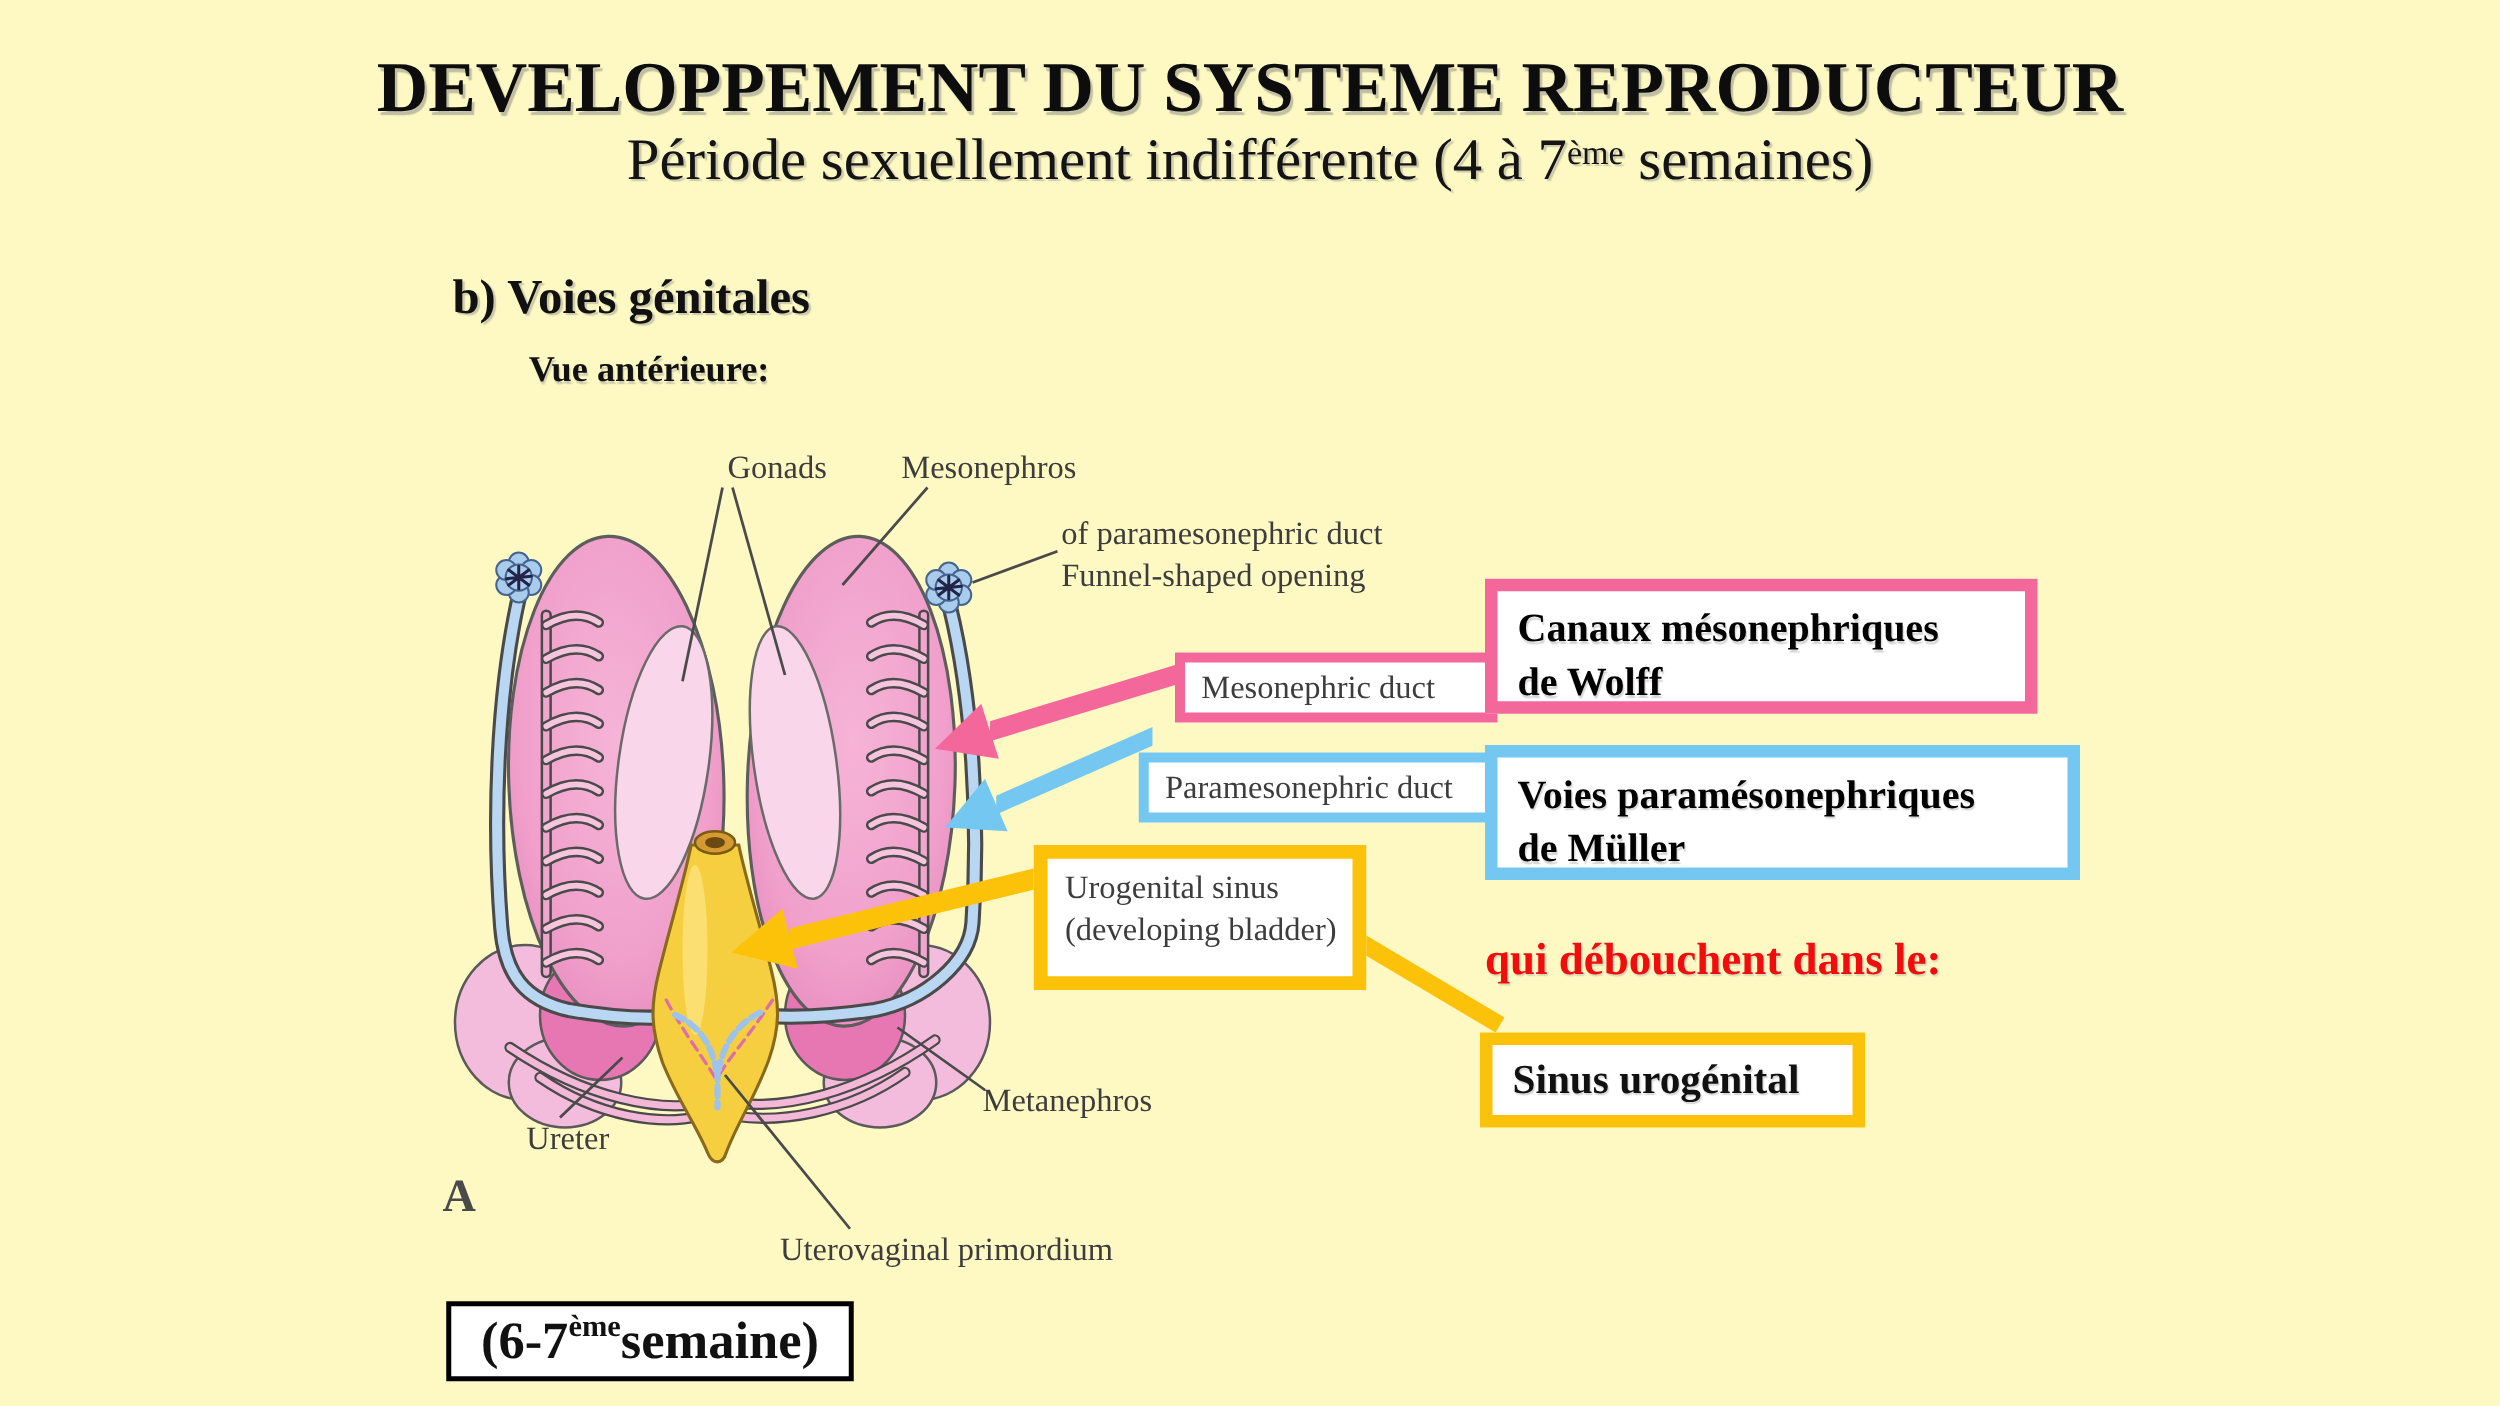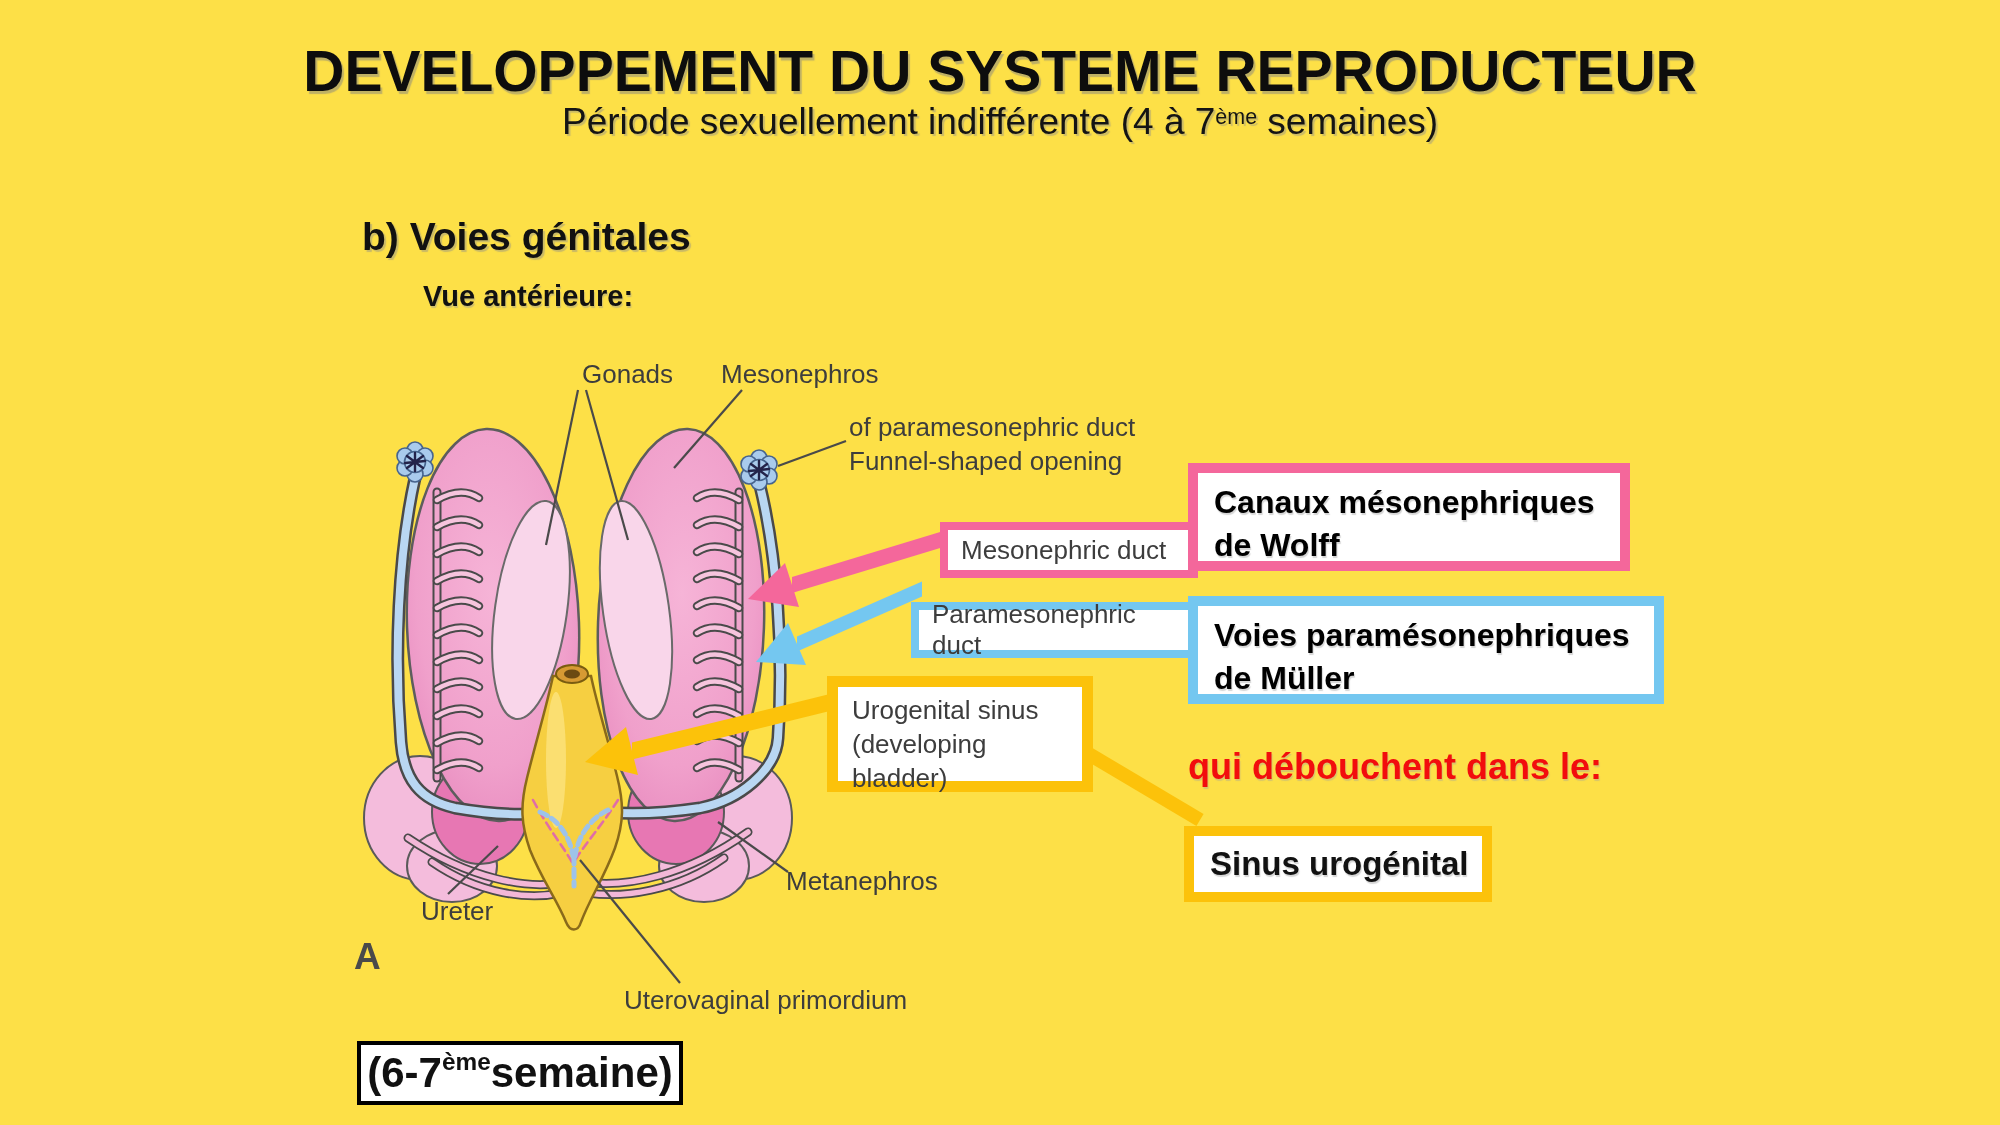--- a/index.html
+++ b/index.html
@@ -1,26 +1,26 @@
 <!DOCTYPE html>
 <html style="--c-red: #f20d0d; --c-pink: #f4679b; --c-blue: #74c7f0; --c-yellow: #fcc20a; --c-ink: #3d3d3d;"><head>
 <meta charset="utf-8">
 <style>
   html,body{margin:0;padding:0;background:#e8e8e8;}
   .slide{
-    position:relative;width:2000px;height:1125px;background:#fde047;overflow:hidden;
-    font-family:Liberation Sans, sans-serif;color:#111;
+    position:relative;width:2000px;height:1125px;background:#fef9c3;overflow:hidden;
+    font-family:Liberation Serif, serif;color:#111;
   }
   .abs{position:absolute;white-space:nowrap;}
   .art{position:absolute;left:0;top:0;width:2000px;height:1125px;z-index:1;}
   .txt{z-index:2;}
 
   .title{left:0;top:38px;width:100%;text-align:center;font-size:57px;font-weight:bold;
          letter-spacing:0px;color:#0d0d0d;text-shadow:2px 3px 1px rgba(130,130,130,.5);}
-  .subtitle{left:0;top:101px;width:100%;text-align:center;font-size:37px;color:#141414;
+  .subtitle{left:0;top:101px;width:100%;text-align:center;font-size:47px;color:#141414;
             text-shadow:2px 2px 1px rgba(140,140,140,.45);}
   .sup{font-size:0.58em;position:relative;top:-0.45em;}
 
   .section-heading{left:362px;top:215px;font-size:39px;font-weight:bold;
                    text-shadow:2px 2px 1px rgba(140,140,140,.45);}
   .view-label{left:423px;top:280px;font-size:29px;font-weight:bold;
               text-shadow:1px 2px 1px rgba(150,150,150,.45);}
 
   .fig-label{font-size:26px;color:#3d3d3d;line-height:34px;}
   .lbl-gonads{left:537px;top:357px;margin-left:45px;}

